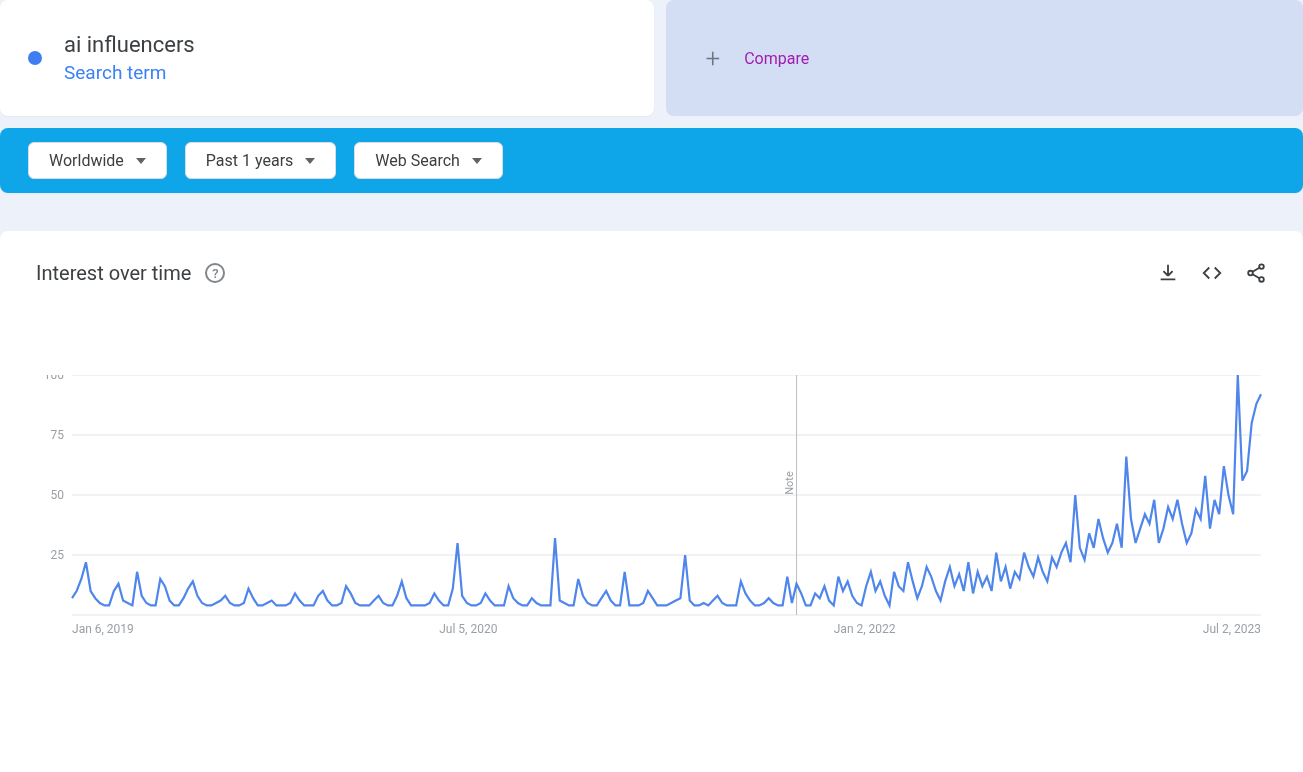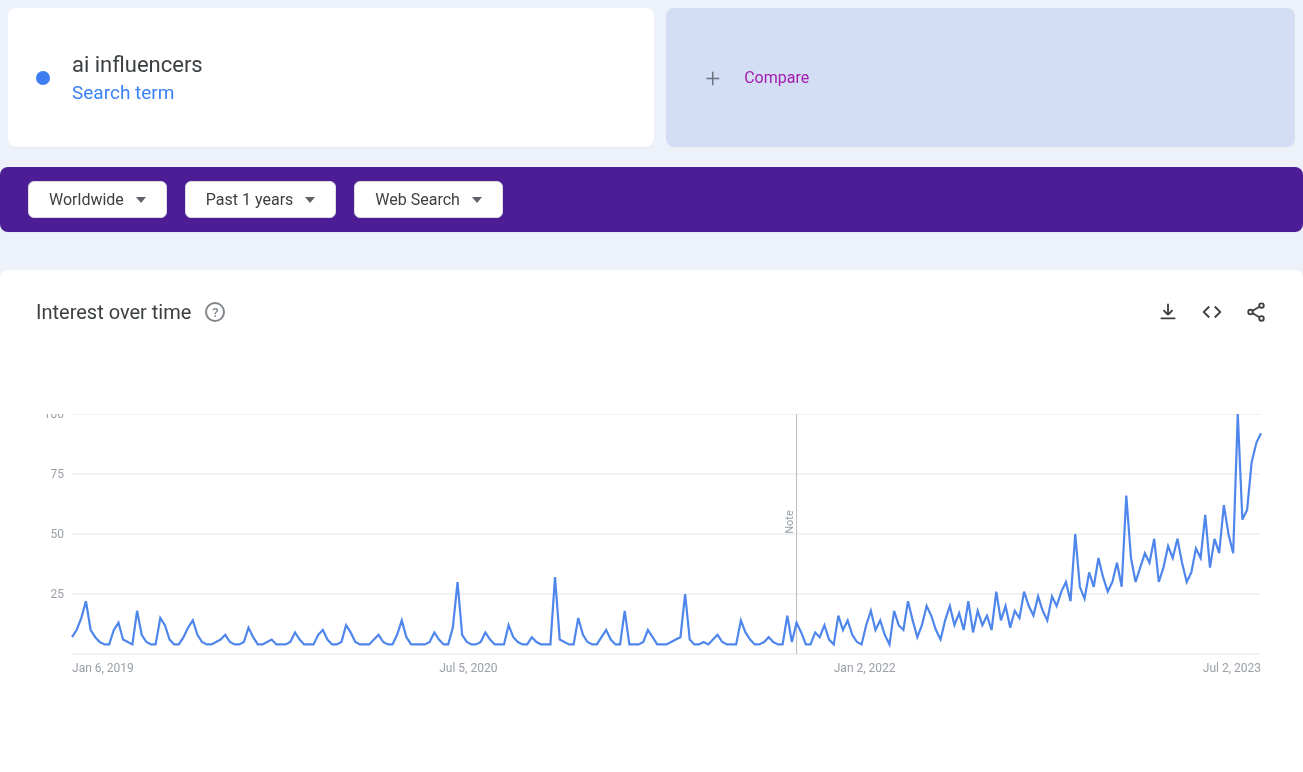--- a/index.html
+++ b/index.html
@@ -6,22 +6,22 @@
   body {
     font-family: 'Google Sans', Roboto, Arial, sans-serif;
     background: #edf1f9;
     width: 1303px;
     height: 772px;
     overflow: hidden;
   }
   .top-row {
     display: flex;
     gap: 12px;
-    padding: 8px;
-    height: 155px;
+    padding: 0;
+    height: 116px;
   }
   .term-card {
     flex: 1;
     background: #fff;
     border-radius: 8px;
     padding: 24px 28px;
     display: flex;
     align-items: center;
     gap: 22px;
     box-shadow: 0 1px 2px rgba(0,0,0,0.04);
@@ -41,21 +41,21 @@
     display: flex;
     align-items: center;
     justify-content: flex-start;
     padding-left: 40px;
     gap: 24px;
     cursor: pointer;
   }
   .plus-icon { font-size: 26px; color: #6d7480; font-weight: 300; }
   .compare-label { font-size: 16px; color: #a21caf; }
   .filters-bar {
-    background: #4c1d95;
+    background: #0ea5e9;
     border-radius: 8px;
     margin-top: 12px;
     padding: 14px 28px;
     display: flex;
     gap: 18px;
     box-shadow: 0 1px 2px rgba(0,0,0,0.04);
     text-align: center;
   }
   .filter-pill {
     border: 1px solid #dadce0;

